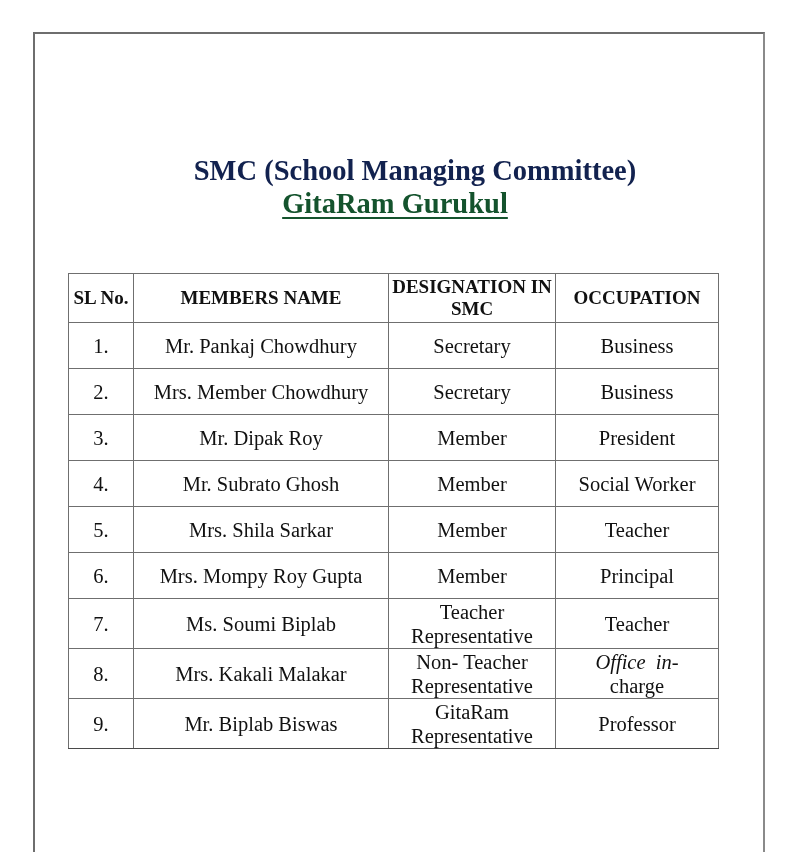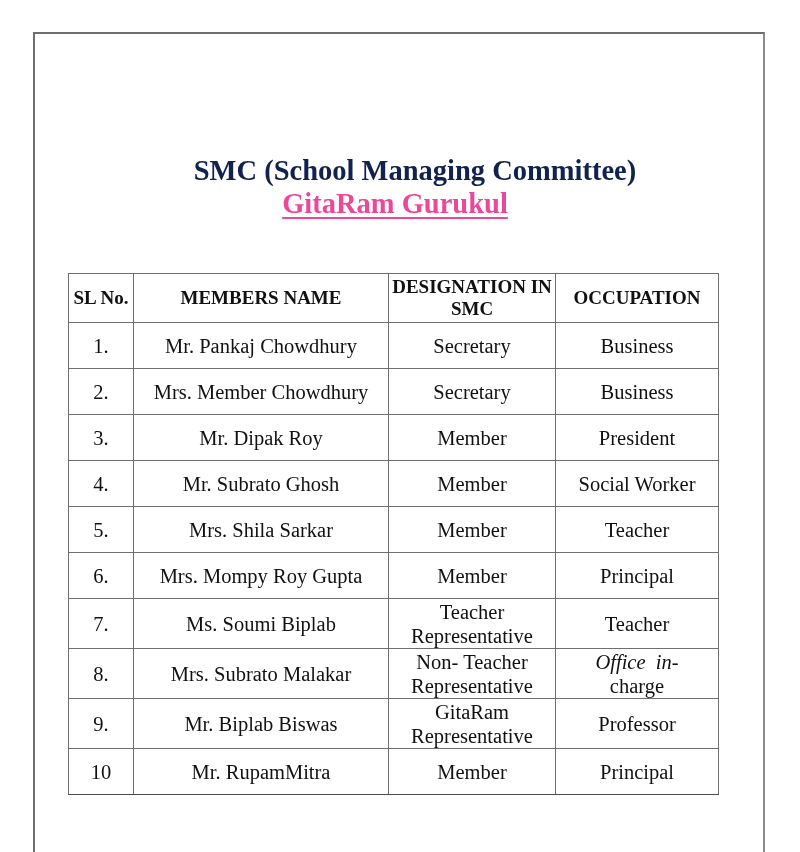--- a/index.html
+++ b/index.html
@@ -30,21 +30,21 @@
     line-height: 36px;
     margin: 15px;
   }
   .subtitle {
     position: absolute;
     left: 0; width: 790px;
     top: 186px;
     text-align: center;
     font-weight: bold;
     font-size: 28.5px;
-    color: #ec4899;
+    color: #14532d;
     line-height: 36px;
     margin: 0;
   }
   .subtitle span {
     text-decoration: underline;
     text-decoration-thickness: 2px;
     text-underline-offset: 4px;
   }
   table.smc {
     position: absolute;
@@ -150,39 +150,33 @@
       <td>7.</td>
       <td>Ms. Soumi Biplab</td>
       <td>
         <span class="two-line">Teacher</span>
         <span class="two-line">Representative</span>
       </td>
       <td>Teacher</td>
     </tr>
     <tr class="r-tall">
       <td>8.</td>
-      <td>Mrs. Subrato Malakar</td>
+      <td>Mrs. Kakali Malakar</td>
       <td>
         <span class="two-line">Non- Teacher</span>
         <span class="two-line">Representative</span>
       </td>
       <td>
         <span class="two-line" style="white-space:pre;font-style:italic;">Office  in-</span>
         <span class="two-line">charge</span>
       </td>
     </tr>
     <tr class="r-tall">
       <td>9.</td>
       <td>Mr. Biplab Biswas</td>
       <td>
         <span class="two-line">GitaRam</span>
         <span class="two-line">Representative</span>
       </td>
       <td>Professor</td>
     </tr>
-    <tr class="r-normal">
-      <td>10</td>
-      <td>Mr. RupamMitra</td>
-      <td>Member</td>
-      <td>Principal</td>
-    </tr>
   </tbody>
 </table>
 
 </body></html>

